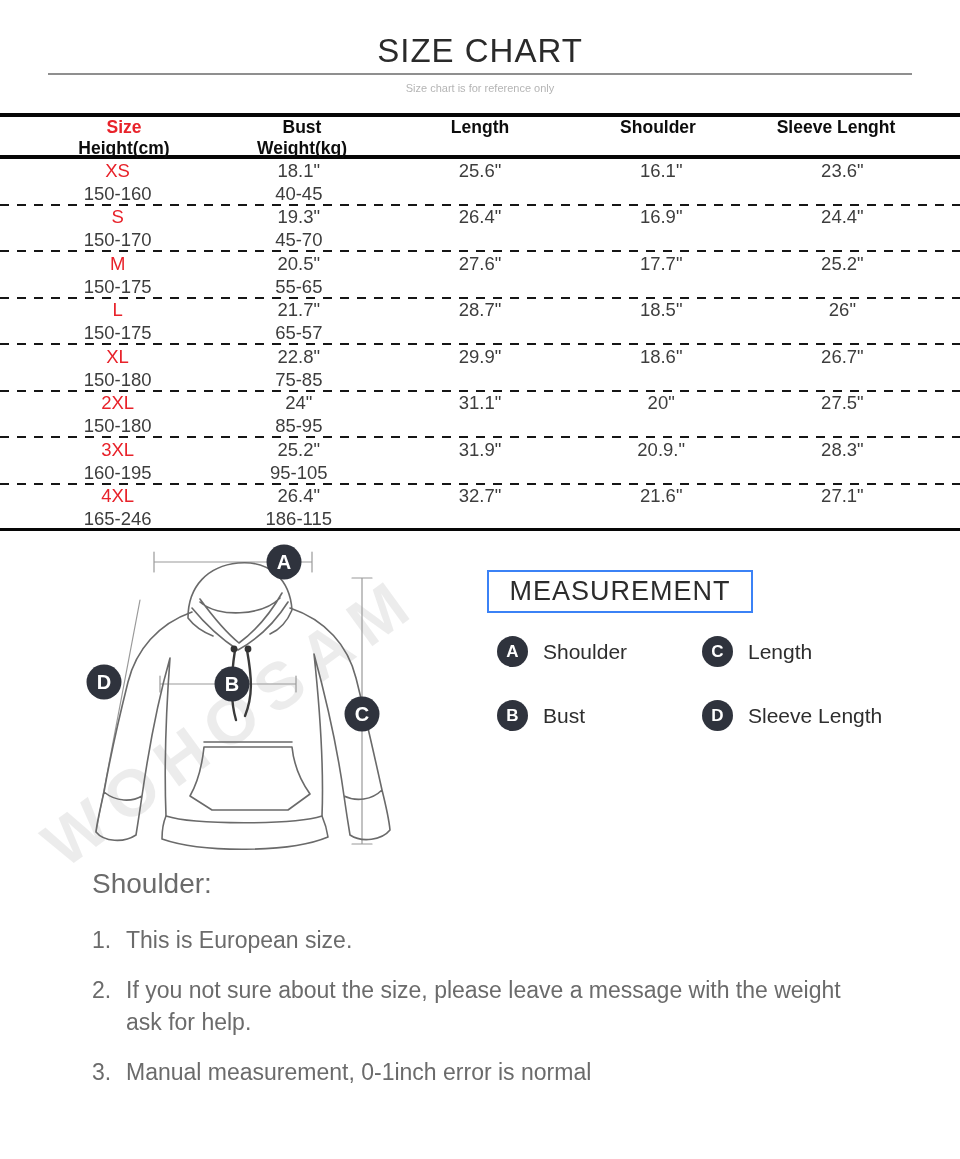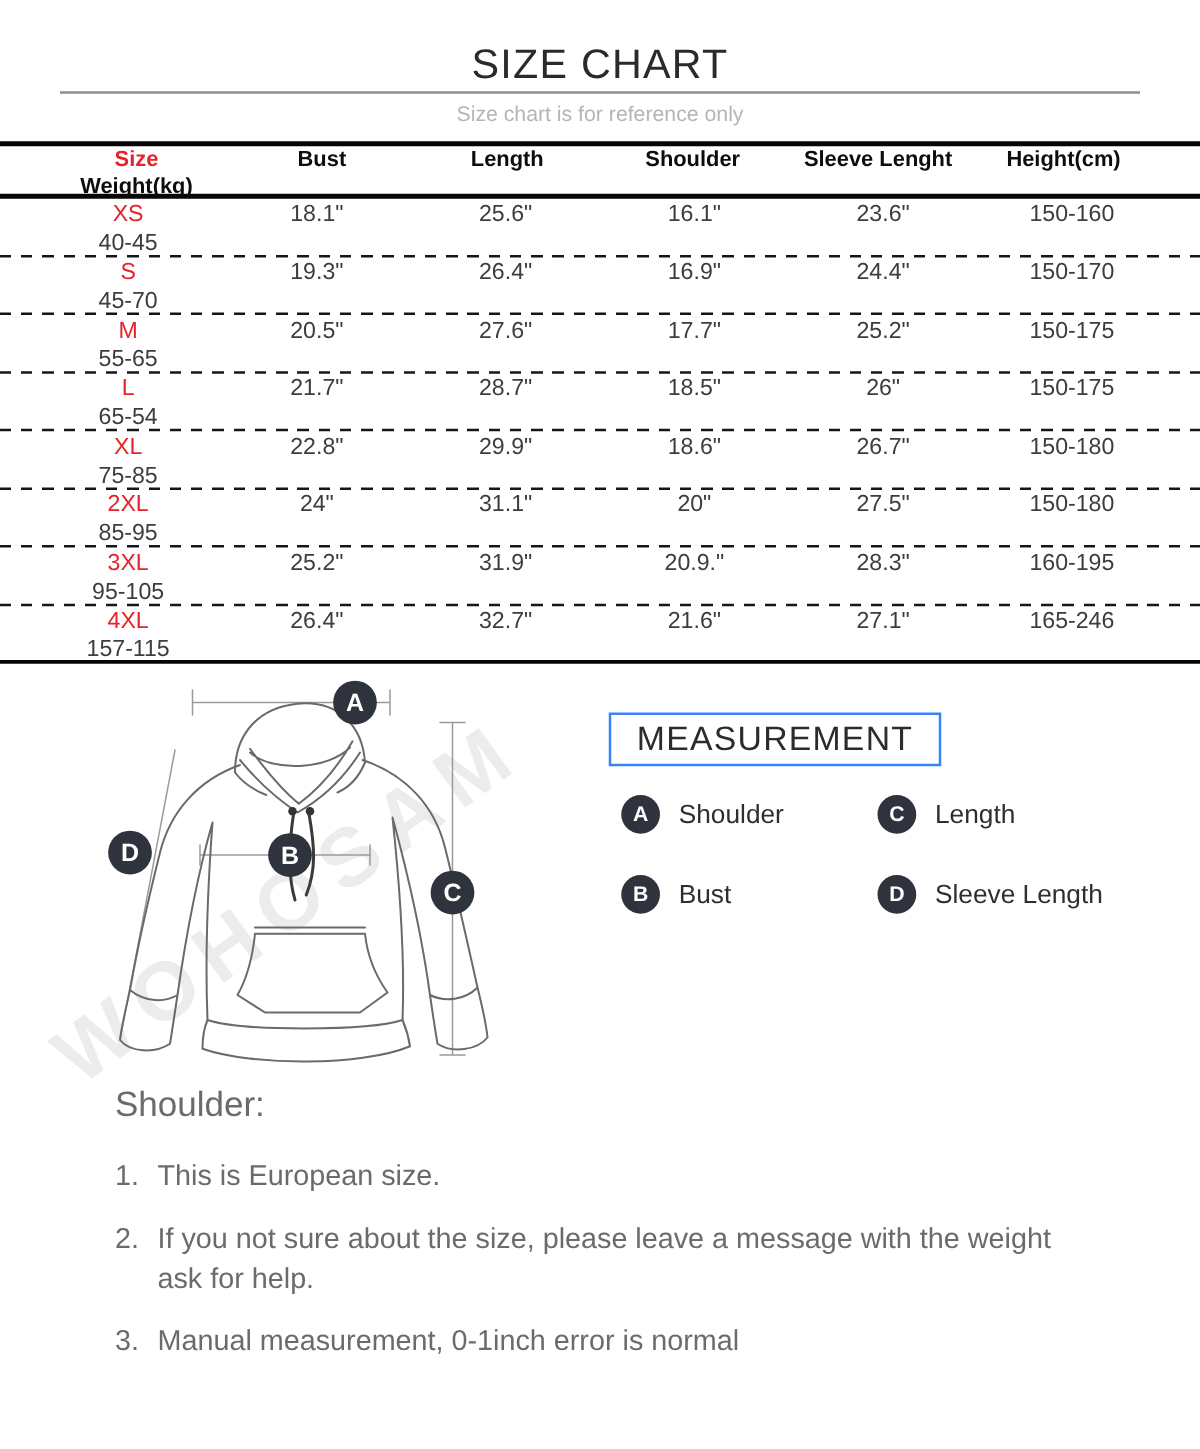--- a/index.html
+++ b/index.html
@@ -5,30 +5,30 @@
 <style>
   * { margin:0; padding:0; box-sizing:border-box; }
   body { background:#fff; font-family:"Liberation Sans", sans-serif; }
   .page { position:relative; width:960px; height:1159px; background:#fff; margin:0 auto; overflow:hidden; }
 
   
   .title { position:absolute; top:32px; left:0; width:100%; text-align:center;
            font-size:33px; font-weight:400; color:#2a2a2a; letter-spacing:1px; }
   .title-line { position:absolute; top:73px; left:48px; right:48px; height:2px; background:#8f8f8f; }
   .subtitle { position:absolute; top:82px; left:0; width:100%; text-align:center;
-              font-size:17px; color:#b5b5b5; }
+              font-size:11px; color:#b5b5b5; }
 
   
   .size-table { position:absolute; top:113px; left:0; width:100%; }
   .thead { height:46px; border-top:4px solid #060606; border-bottom:4px solid #060606;
-           display:grid; grid-template-columns:repeat(6,1fr); align-items:center;
+           display:grid; grid-template-columns:repeat(5,1fr); align-items:center;
            padding:0 35px; }
   .thead span { text-align:center; font-size:17.5px; font-weight:bold; color:#0d0d0d; }
   .thead span.red { color:#e8222a; }
-  .trow { position:relative; height:46.5px; display:grid; grid-template-columns:repeat(6,1fr);
+  .trow { position:relative; height:46.5px; display:grid; grid-template-columns:repeat(5,1fr);
           align-items:center; padding:0 27px; }
   .trow::after { content:""; position:absolute; left:0; right:0; bottom:0; height:2px;
                  background:repeating-linear-gradient(90deg,#161616 0 9px,transparent 9px 17px); }
   .trow:last-child::after { background:#060606; height:3px; }
   .trow span { text-align:center; font-size:18.5px; color:#3d3d3d; }
   .trow span.red { color:#e8222a; }
 
   
   .diagram { position:absolute; top:533px; left:0; width:960px; height:332px; }
   .watermark { position:absolute; left:0; top:150px; width:460px; text-align:center;
@@ -102,21 +102,21 @@
       <span>150-175</span>
       <span>55-65</span>
     </div>
     <div class="trow">
       <span class="red">L</span>
       <span>21.7"</span>
       <span>28.7"</span>
       <span>18.5"</span>
       <span>26"</span>
       <span>150-175</span>
-      <span>65-54</span>
+      <span>65-57</span>
     </div>
     <div class="trow">
       <span class="red">XL</span>
       <span>22.8"</span>
       <span>29.9"</span>
       <span>18.6"</span>
       <span>26.7"</span>
       <span>150-180</span>
       <span>75-85</span>
     </div>
@@ -138,21 +138,21 @@
       <span>160-195</span>
       <span>95-105</span>
     </div>
     <div class="trow">
       <span class="red">4XL</span>
       <span>26.4"</span>
       <span>32.7"</span>
       <span>21.6"</span>
       <span>27.1"</span>
       <span>165-246</span>
-      <span>157-115</span>
+      <span>186-115</span>
     </div>
   </div>
 
   <div class="diagram">
     <div class="watermark">WOHOSAM</div>
 
     <svg class="hoodie-svg" width="420" height="322" viewBox="0 0 420 322" fill="none" stroke="#6a6a6a" stroke-width="1.6" stroke-linecap="round" stroke-linejoin="round">
 
       <g stroke="#9a9a9a" stroke-width="1.2">
         <path d="M112,20 H270 M112,10 V30 M270,10 V30"></path>

